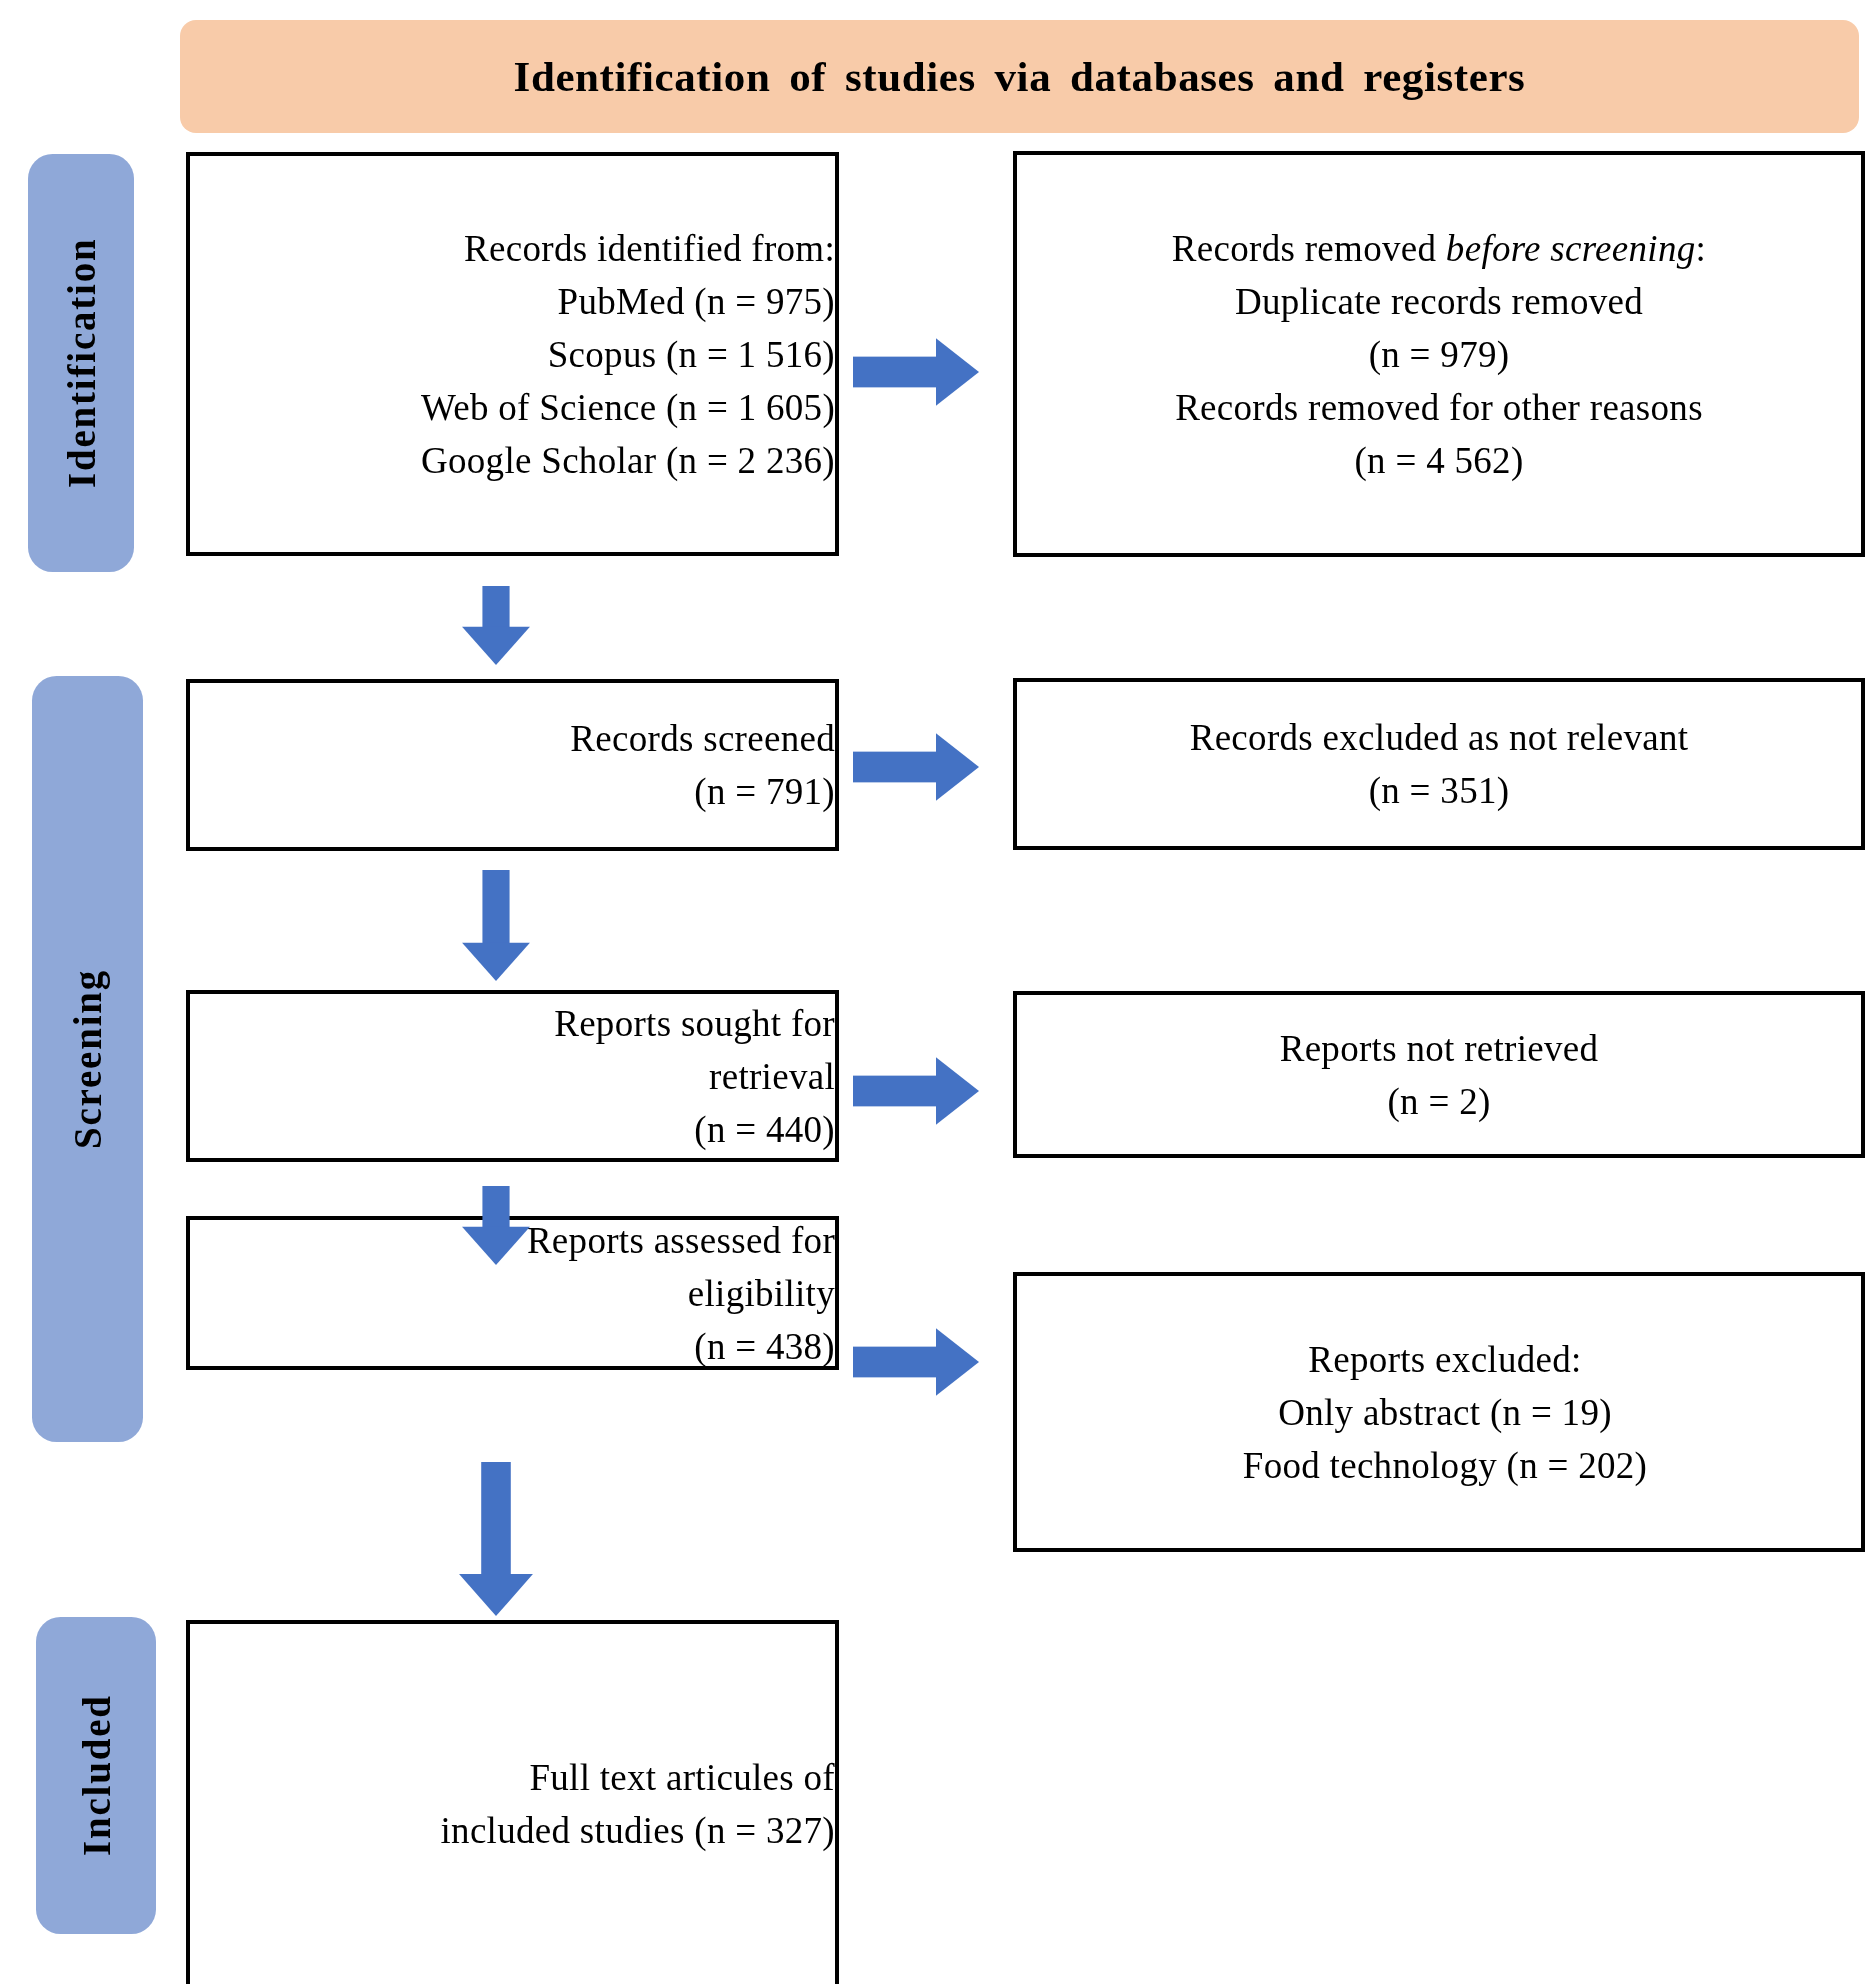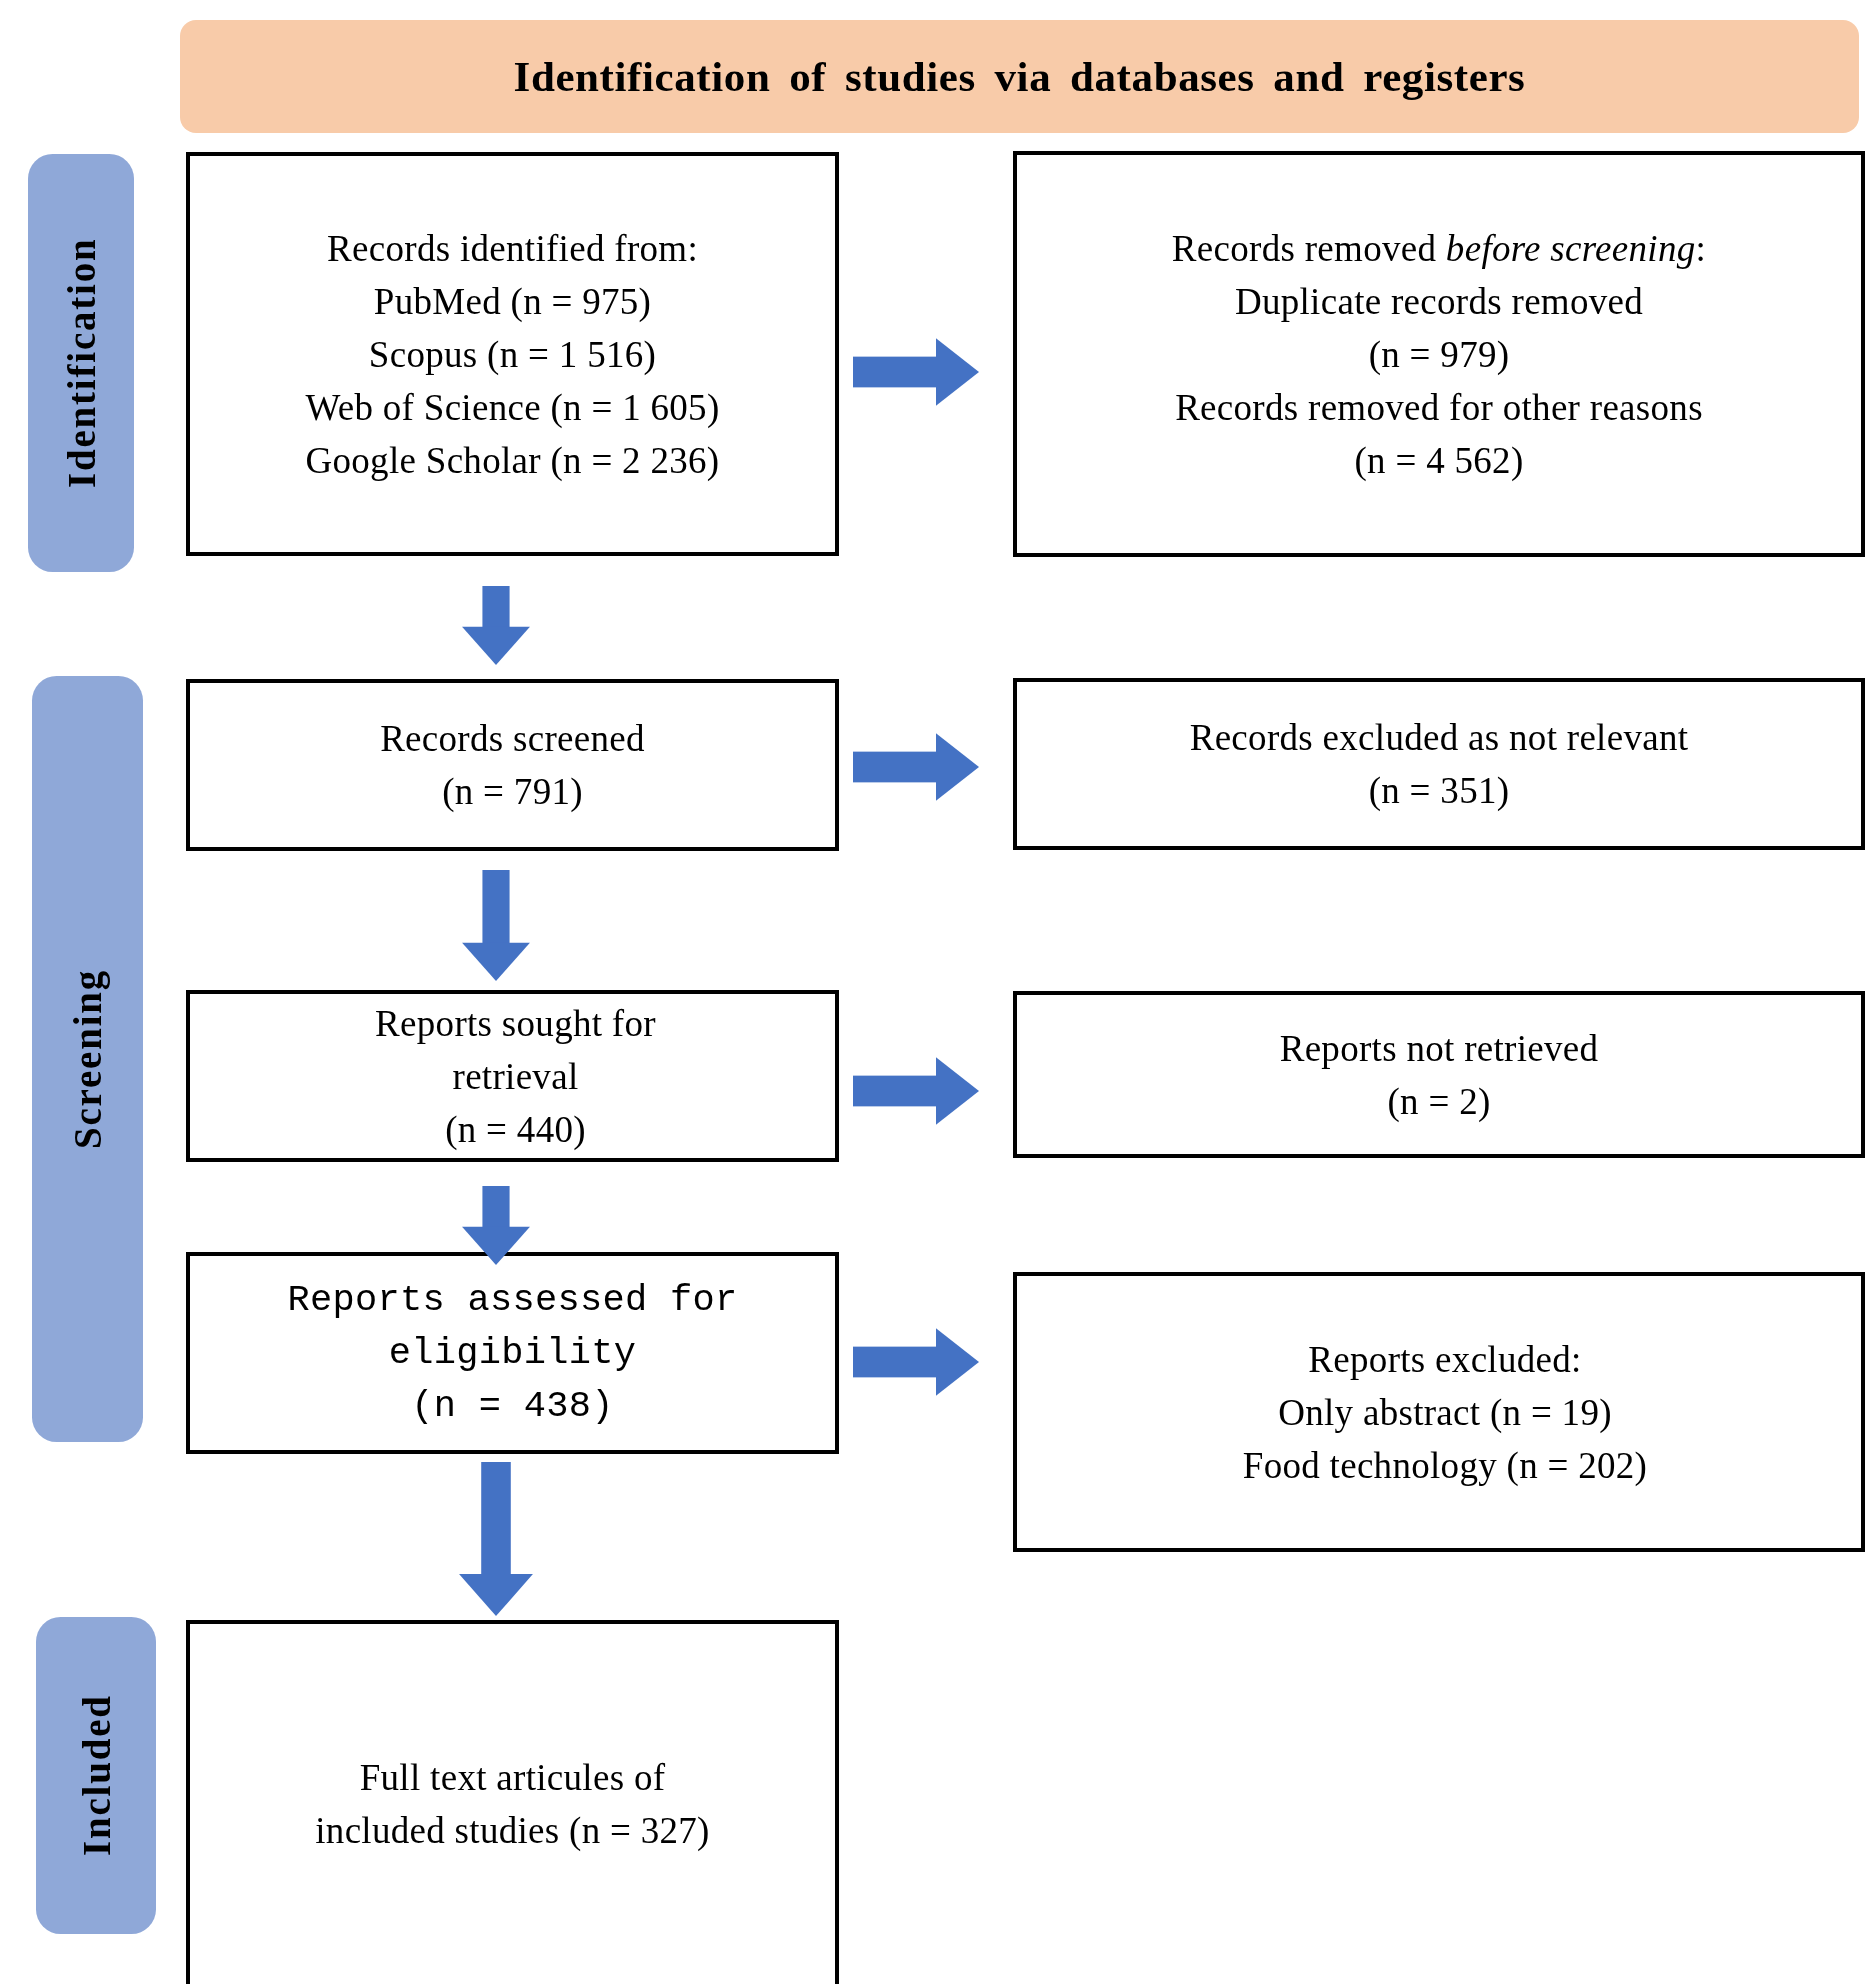--- a/index.html
+++ b/index.html
@@ -55,29 +55,29 @@
     box-sizing: border-box;
     display: flex;
     flex-direction: column;
     align-items: center;
     justify-content: center;
     text-align: center;
     font-size: 37px;
     line-height: 53px;
     letter-spacing: 0.3px;
   }
-  .box-col-left  { left: 186px;  width: 653px; }
+  .box-col-left  { left: 186px;  width: 653px; align-items: flex-end; }
   .box-col-right { left: 1013px; width: 852px; }
   .box-identified    { top: 152px;  height: 404px; }
   .box-removed       { top: 151px;  height: 406px; }
   .box-screened      { top: 679px; height: 172px; }
   .box-not-relevant  { top: 678px; height: 172px; }
   .box-sought        { top: 990px; height: 172px; padding-left: 6px; }
   .box-not-retrieved { top: 991px; height: 167px; }
-  .box-assessed      { top: 1252px; height: 202px; font-family: Liberation Mono, monospace; }
+  .box-assessed      { top: 1216px; height: 154px; }
   .box-rep-excluded  { top: 1272px; height: 280px; padding-left: 12px; }
   .box-fulltext      { top: 1620px; height: 368px; }
   .arrow {
     position: absolute;
   }
   .arrow svg { display: block; }
   .italic { font-style: italic; }
   .line { white-space: nowrap; }
 </style>
 </head>

